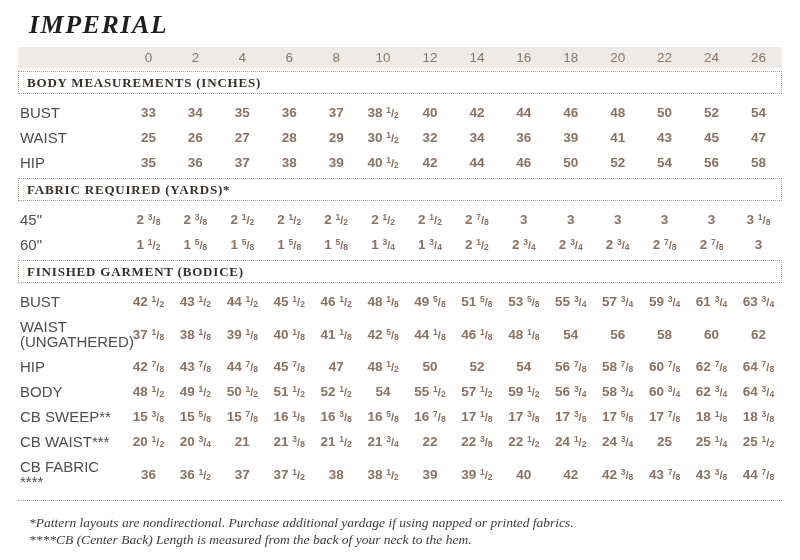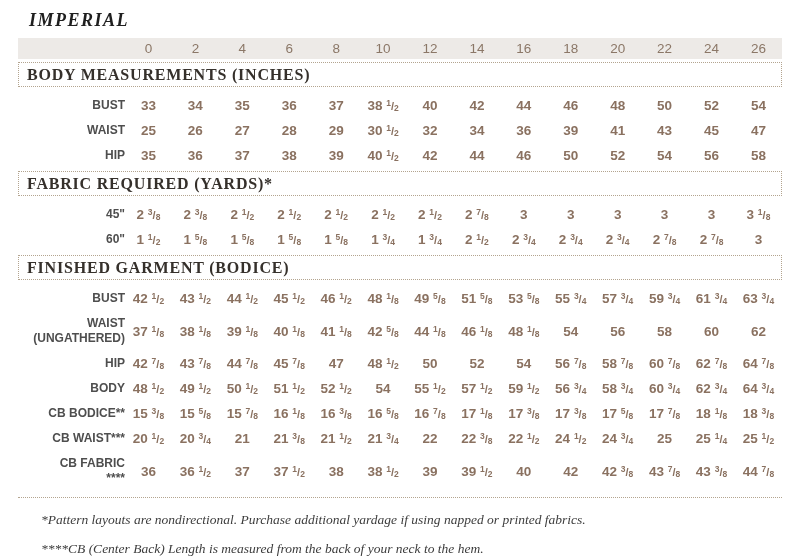--- a/index.html
+++ b/index.html
@@ -6,47 +6,47 @@
   body {
     width: 800px; height: 560px; overflow: hidden;
     font-family: "Liberation Sans", sans-serif;
     -webkit-font-smoothing: antialiased;
   }
   .page { padding: 6px 18px 0 18px; }
 
   .title {
     font-family: "Liberation Serif", serif;
     font-style: italic; font-weight: bold;
-    font-size: 18px; letter-spacing: 1.5px;
+    font-size: 26px; letter-spacing: 1.5px;
     color: #1f1f1f; margin: 4px 0 7px 11px;
   }
 
   table.size-chart {
     width: 764px; border-collapse: collapse; table-layout: fixed;
   }
   col.c-label { width: 107px; }
 
   thead th {
     background: #edeae7; font-weight: normal;
     color: #8b7767; font-size: 13.5px;
     height: 21px; text-align: center; padding: 0;
   }
 
   tr.section-row td { padding: 3px 0 6px 0; }
   .section-box {
     border: 1px dotted #b3a48f;
     padding: 3px 8px 2px 8px;
     font-family: "Liberation Serif", serif;
-    font-weight: bold; font-size: 16px;
+    font-weight: bold; font-size: 13px;
     letter-spacing: 0.8px; color: #35302b;
   }
 
   td.rowlabel {
-    color: #4e4e4e; font-size: 12px; text-align: right;
-    padding: 5px 0 5px 2px; white-space: pre-line; line-height: 15px; font-weight: bold;
+    color: #4e4e4e; font-size: 15px; text-align: left;
+    padding: 5px 0 5px 2px; white-space: pre-line; line-height: 15px;
   }
   td.val {
     color: #8a7160; font-weight: bold; font-size: 13.5px;
     text-align: center; padding: 5px 0; white-space: nowrap;
   }
 
   .fr { white-space: nowrap; }
   .fn { font-size: 8.5px; vertical-align: 4px; }
   .fs { font-size: 11px; }
   .fd { font-size: 8.5px; vertical-align: -1px; }
@@ -54,21 +54,21 @@
   .rule {
     border: none; border-top: 1px dotted #b3a48f;
     margin: 6px 0 0 0; width: 764px;
   }
   .footnotes {
     margin: 13px 0 0 11px;
     font-family: "Liberation Serif", serif;
     font-style: italic; font-size: 13.5px;
     color: #3c3c3c; line-height: 17px;
   }
-  .footnotes p { margin: 12px; font-style: italic; }
+  .footnotes p { margin: 0; font-style: italic; }
 </style>
 </head>
 <body>
 
 <div class="page">
   <h1 class="title">IMPERIAL</h1>
 
   <table class="size-chart">
     <colgroup id="cols">
       <col class="c-label">
@@ -270,21 +270,21 @@
           <td class="val">55 <span class="fr"><span class="fn">1</span><span class="fs">/</span><span class="fd">2</span></span></td>
           <td class="val">57 <span class="fr"><span class="fn">1</span><span class="fs">/</span><span class="fd">2</span></span></td>
           <td class="val">59 <span class="fr"><span class="fn">1</span><span class="fs">/</span><span class="fd">2</span></span></td>
           <td class="val">56 <span class="fr"><span class="fn">3</span><span class="fs">/</span><span class="fd">4</span></span></td>
           <td class="val">58 <span class="fr"><span class="fn">3</span><span class="fs">/</span><span class="fd">4</span></span></td>
           <td class="val">60 <span class="fr"><span class="fn">3</span><span class="fs">/</span><span class="fd">4</span></span></td>
           <td class="val">62 <span class="fr"><span class="fn">3</span><span class="fs">/</span><span class="fd">4</span></span></td>
           <td class="val">64 <span class="fr"><span class="fn">3</span><span class="fs">/</span><span class="fd">4</span></span></td>
         </tr>
         <tr>
-          <td class="rowlabel">CB BODICE**</td>
+          <td class="rowlabel">CB SWEEP**</td>
           <td class="val">15 <span class="fr"><span class="fn">3</span><span class="fs">/</span><span class="fd">8</span></span></td>
           <td class="val">15 <span class="fr"><span class="fn">5</span><span class="fs">/</span><span class="fd">8</span></span></td>
           <td class="val">15 <span class="fr"><span class="fn">7</span><span class="fs">/</span><span class="fd">8</span></span></td>
           <td class="val">16 <span class="fr"><span class="fn">1</span><span class="fs">/</span><span class="fd">8</span></span></td>
           <td class="val">16 <span class="fr"><span class="fn">3</span><span class="fs">/</span><span class="fd">8</span></span></td>
           <td class="val">16 <span class="fr"><span class="fn">5</span><span class="fs">/</span><span class="fd">8</span></span></td>
           <td class="val">16 <span class="fr"><span class="fn">7</span><span class="fs">/</span><span class="fd">8</span></span></td>
           <td class="val">17 <span class="fr"><span class="fn">1</span><span class="fs">/</span><span class="fd">8</span></span></td>
           <td class="val">17 <span class="fr"><span class="fn">3</span><span class="fs">/</span><span class="fd">8</span></span></td>
           <td class="val">17 <span class="fr"><span class="fn">3</span><span class="fs">/</span><span class="fd">8</span></span></td>

